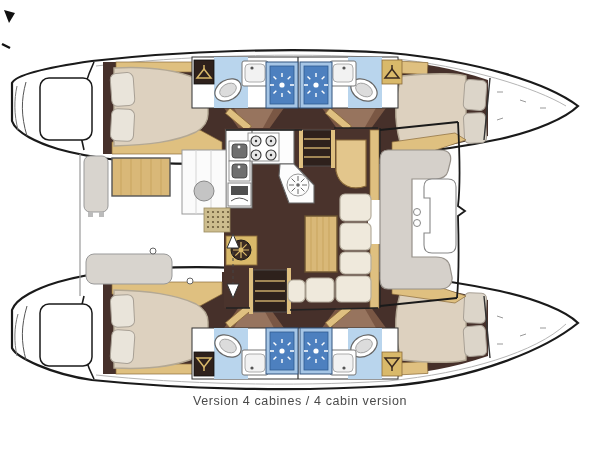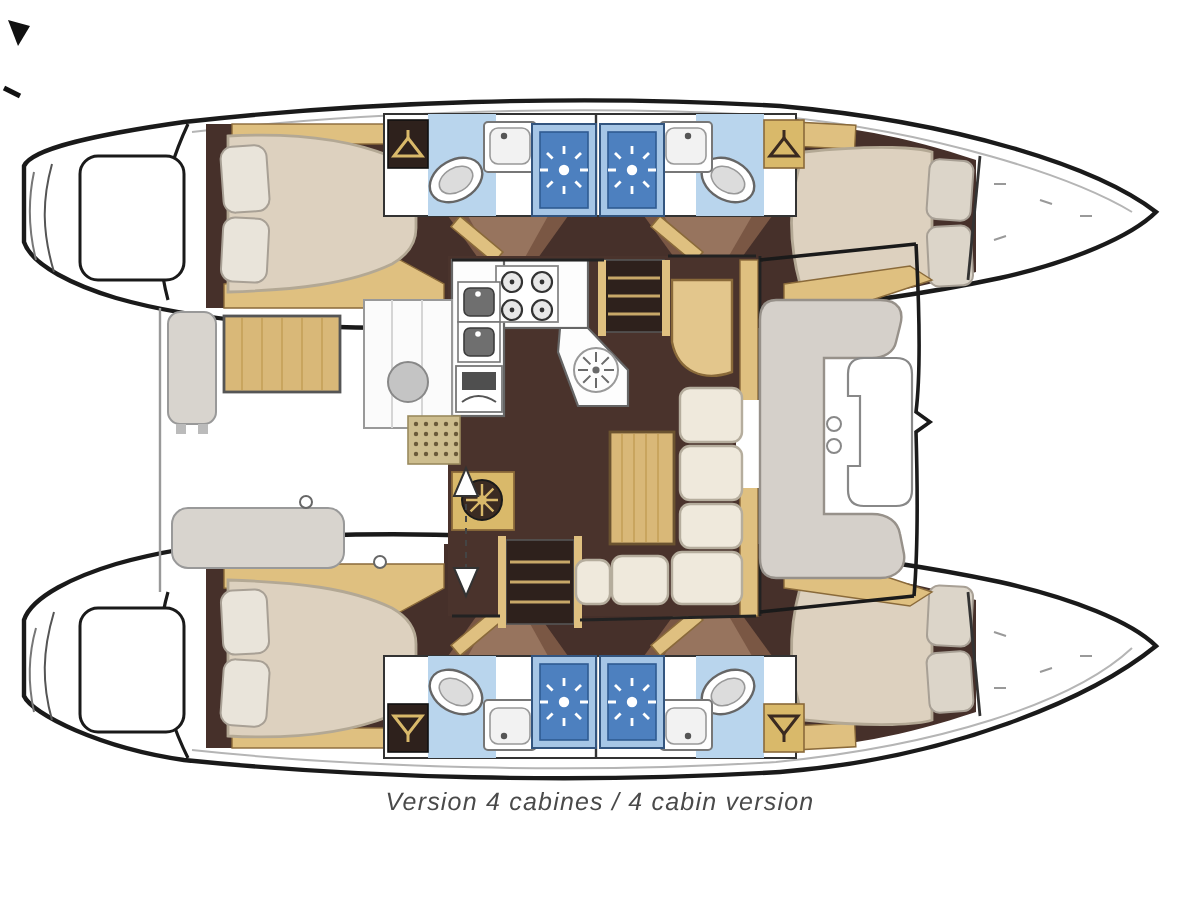--- a/index.html
+++ b/index.html
@@ -1,17 +1,17 @@
 <!DOCTYPE html>
 <html><head>
 <meta charset="utf-8">
 <style>
   html,body{margin:0;padding:0;background:#ffffff;}
   .stage{position:relative;width:600px;height:450px;background:#fff;overflow:hidden;
-         font-family:"Liberation Sans", sans-serif;font-style:italic;}
+         font-family:"Liberation Sans", sans-serif;}
   svg{display:block;}
   text.caption{font-family:"Liberation Sans", sans-serif;font-size:12.5px;fill:#4a4a4a;letter-spacing:.6px;}
 </style>
 </head>
 <body>
 
 <div class="stage">
 <svg width="600" height="450" viewBox="0 0 600 450">
 
   <g>

